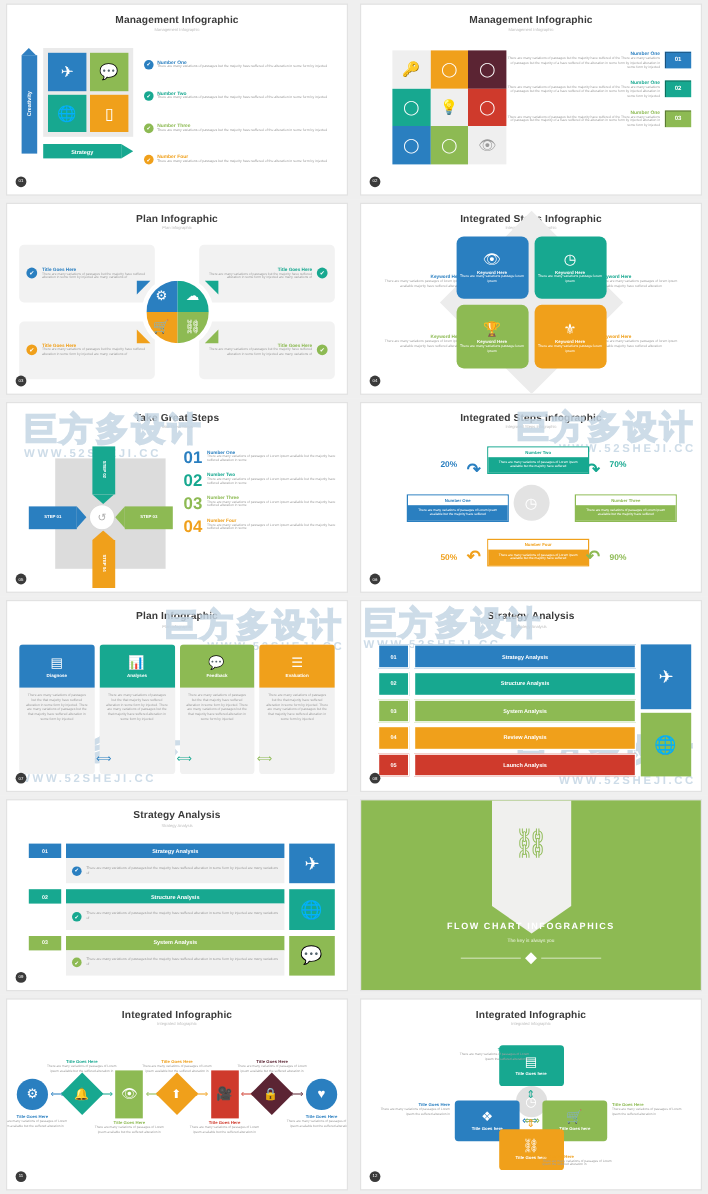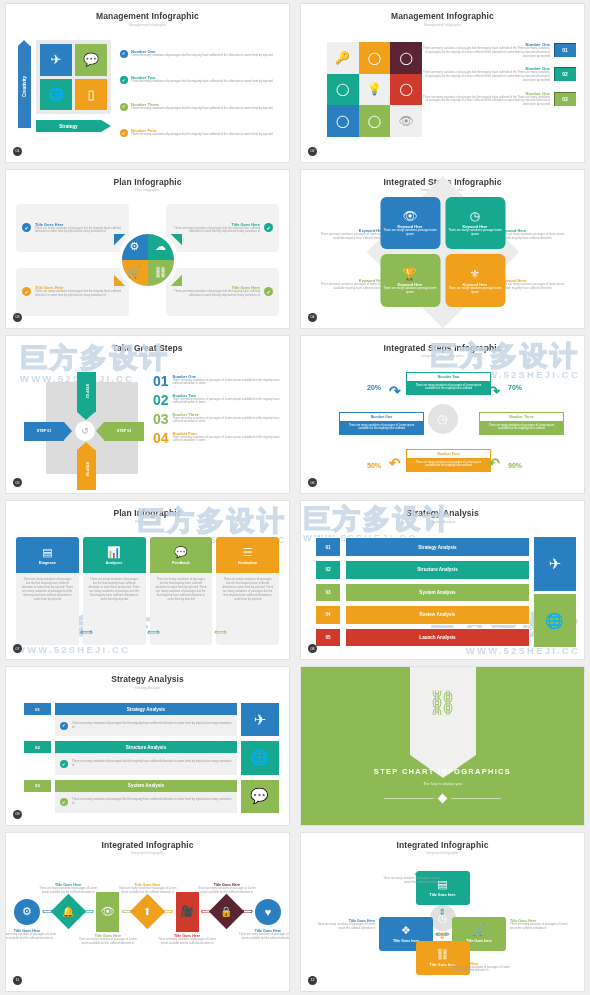--- a/index.html
+++ b/index.html
@@ -577,21 +577,21 @@
       </div>
       <div class="pagedot">09</div>
     </div>
   </div>
 
   <div class="slide">
     <div class="card full">
       <div class="s10-tag">
         <div class="s10-ic">⛓</div>
       </div>
-      <div class="s10-t">STEP CHART INFOGRAPHICS</div>
+      <div class="s10-t">FLOW CHART INFOGRAPHICS</div>
       <div class="s10-s">The key is always you</div>
       <div class="s10-rule">
         <i></i>
           <div class="s10-dia"></div>
           <i></i>
       </div>
     </div>
   </div>
 
   <div class="slide">

